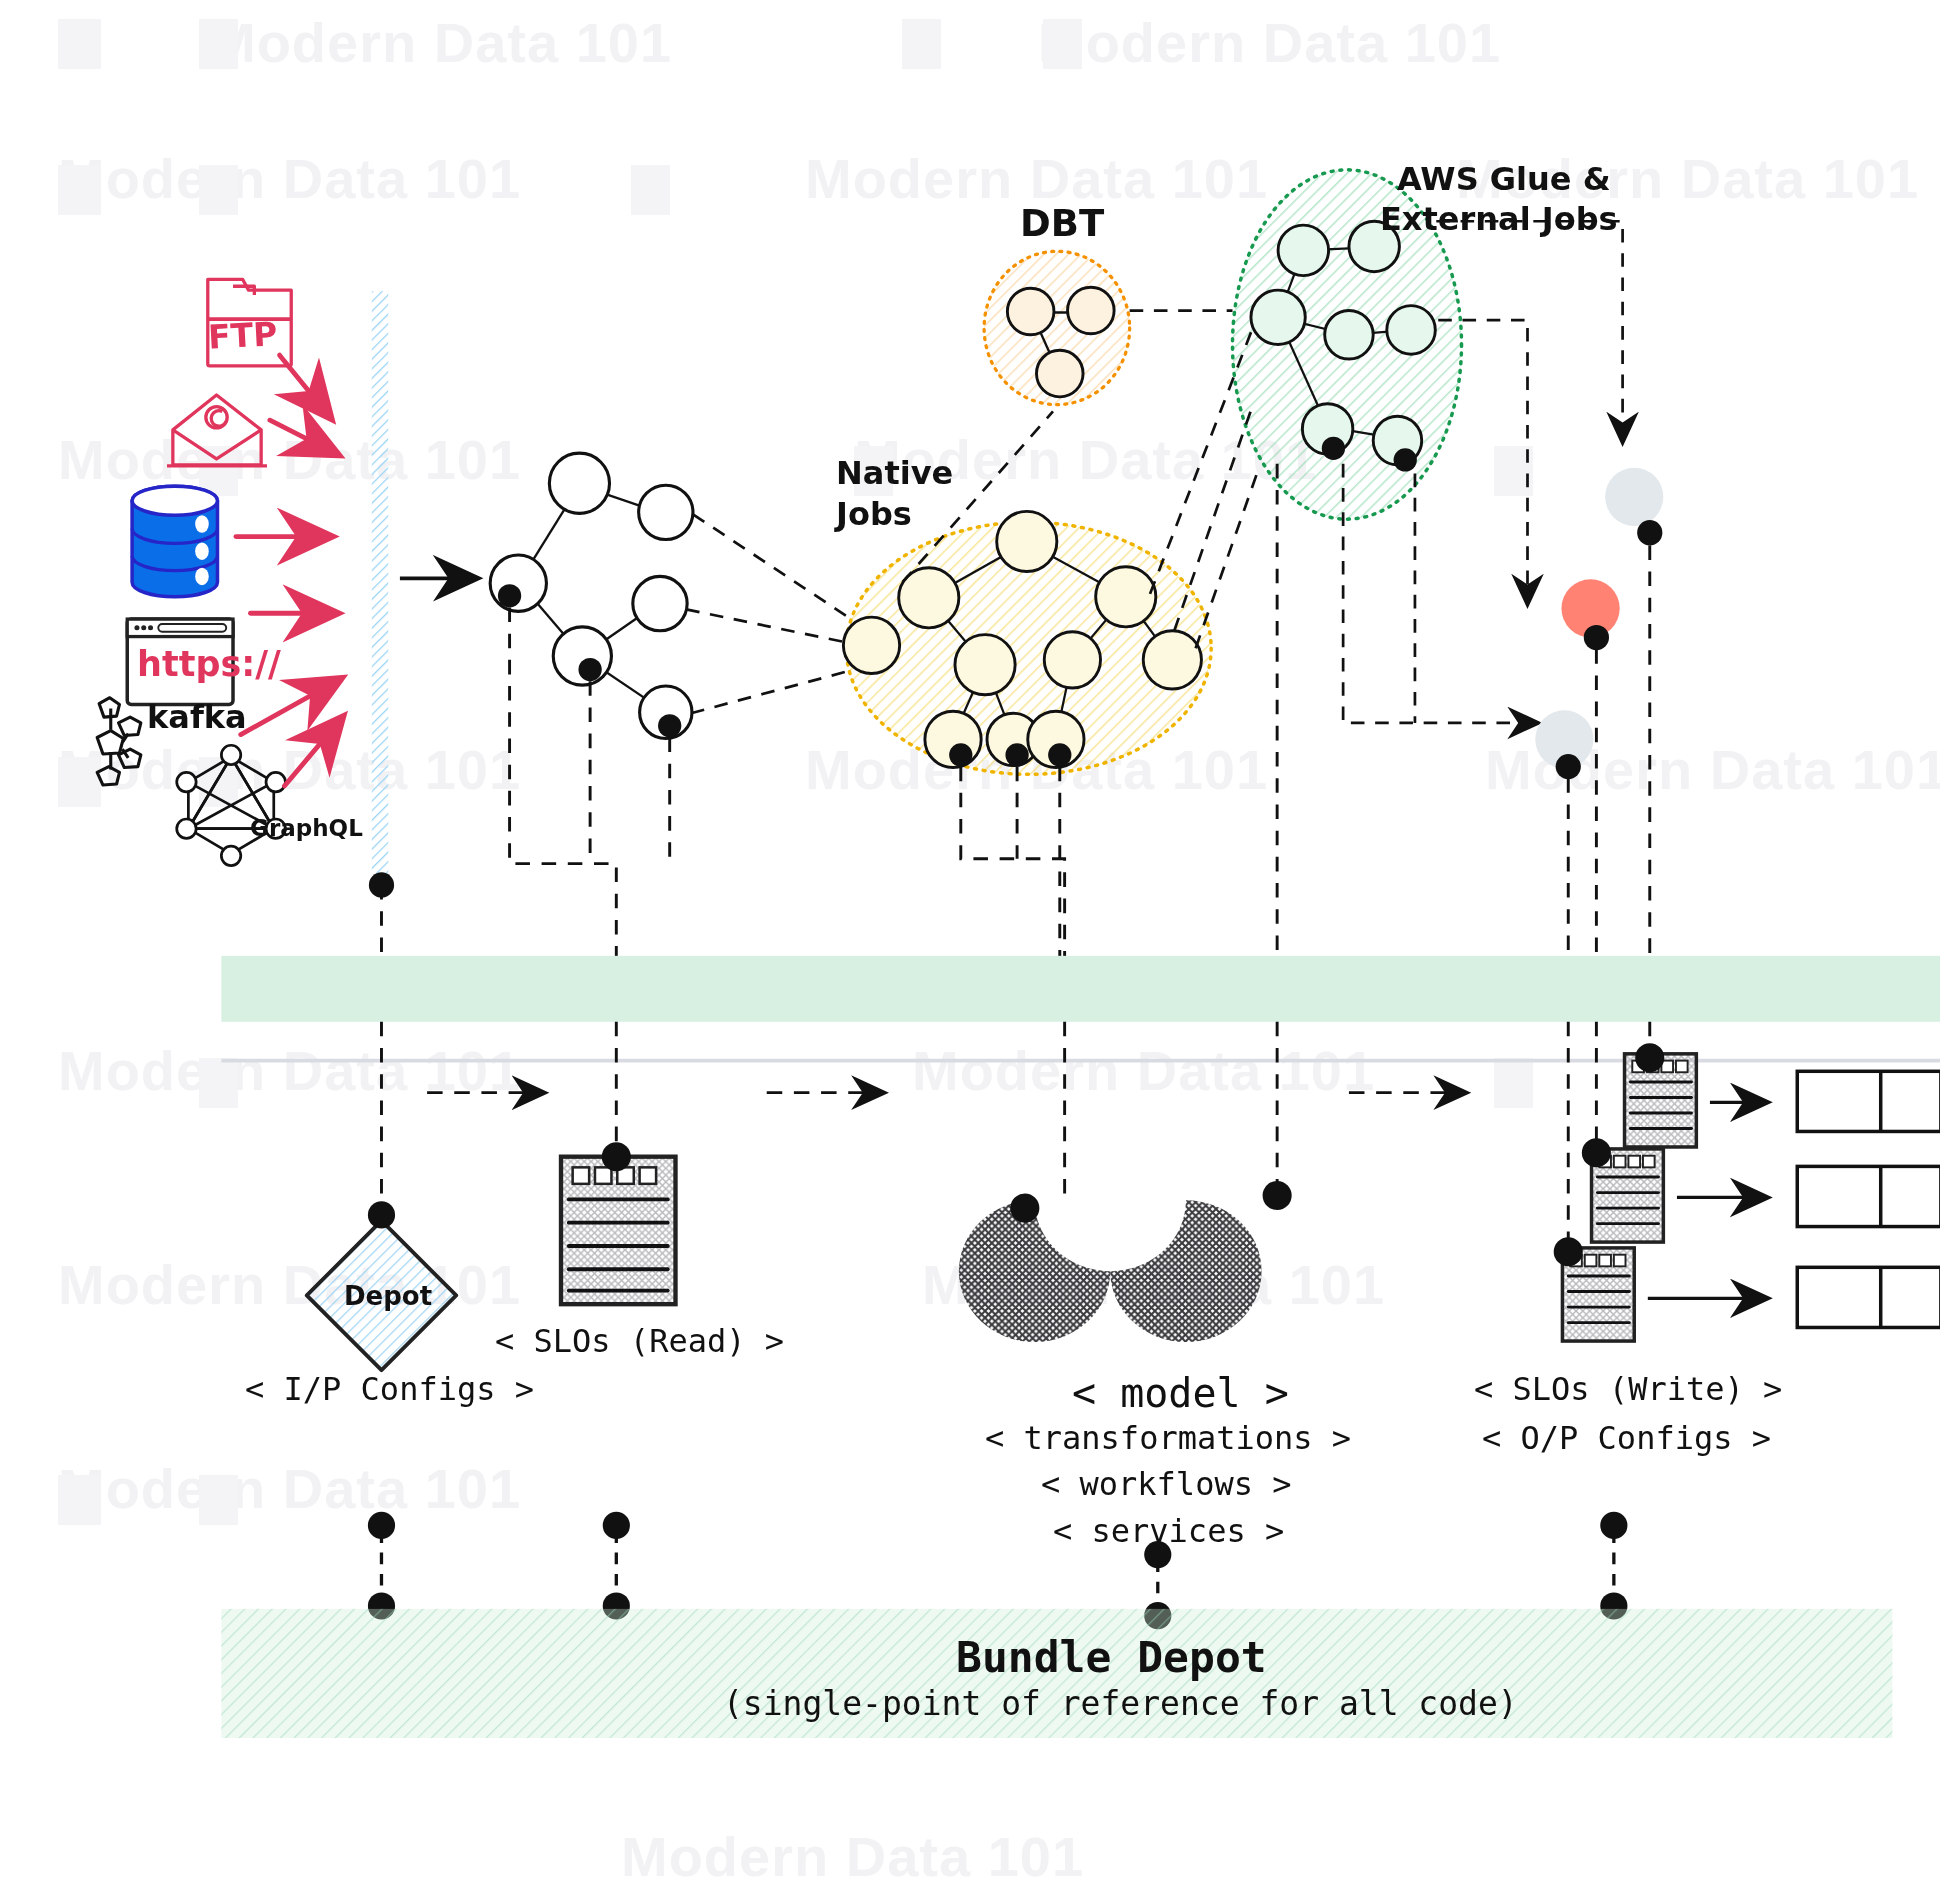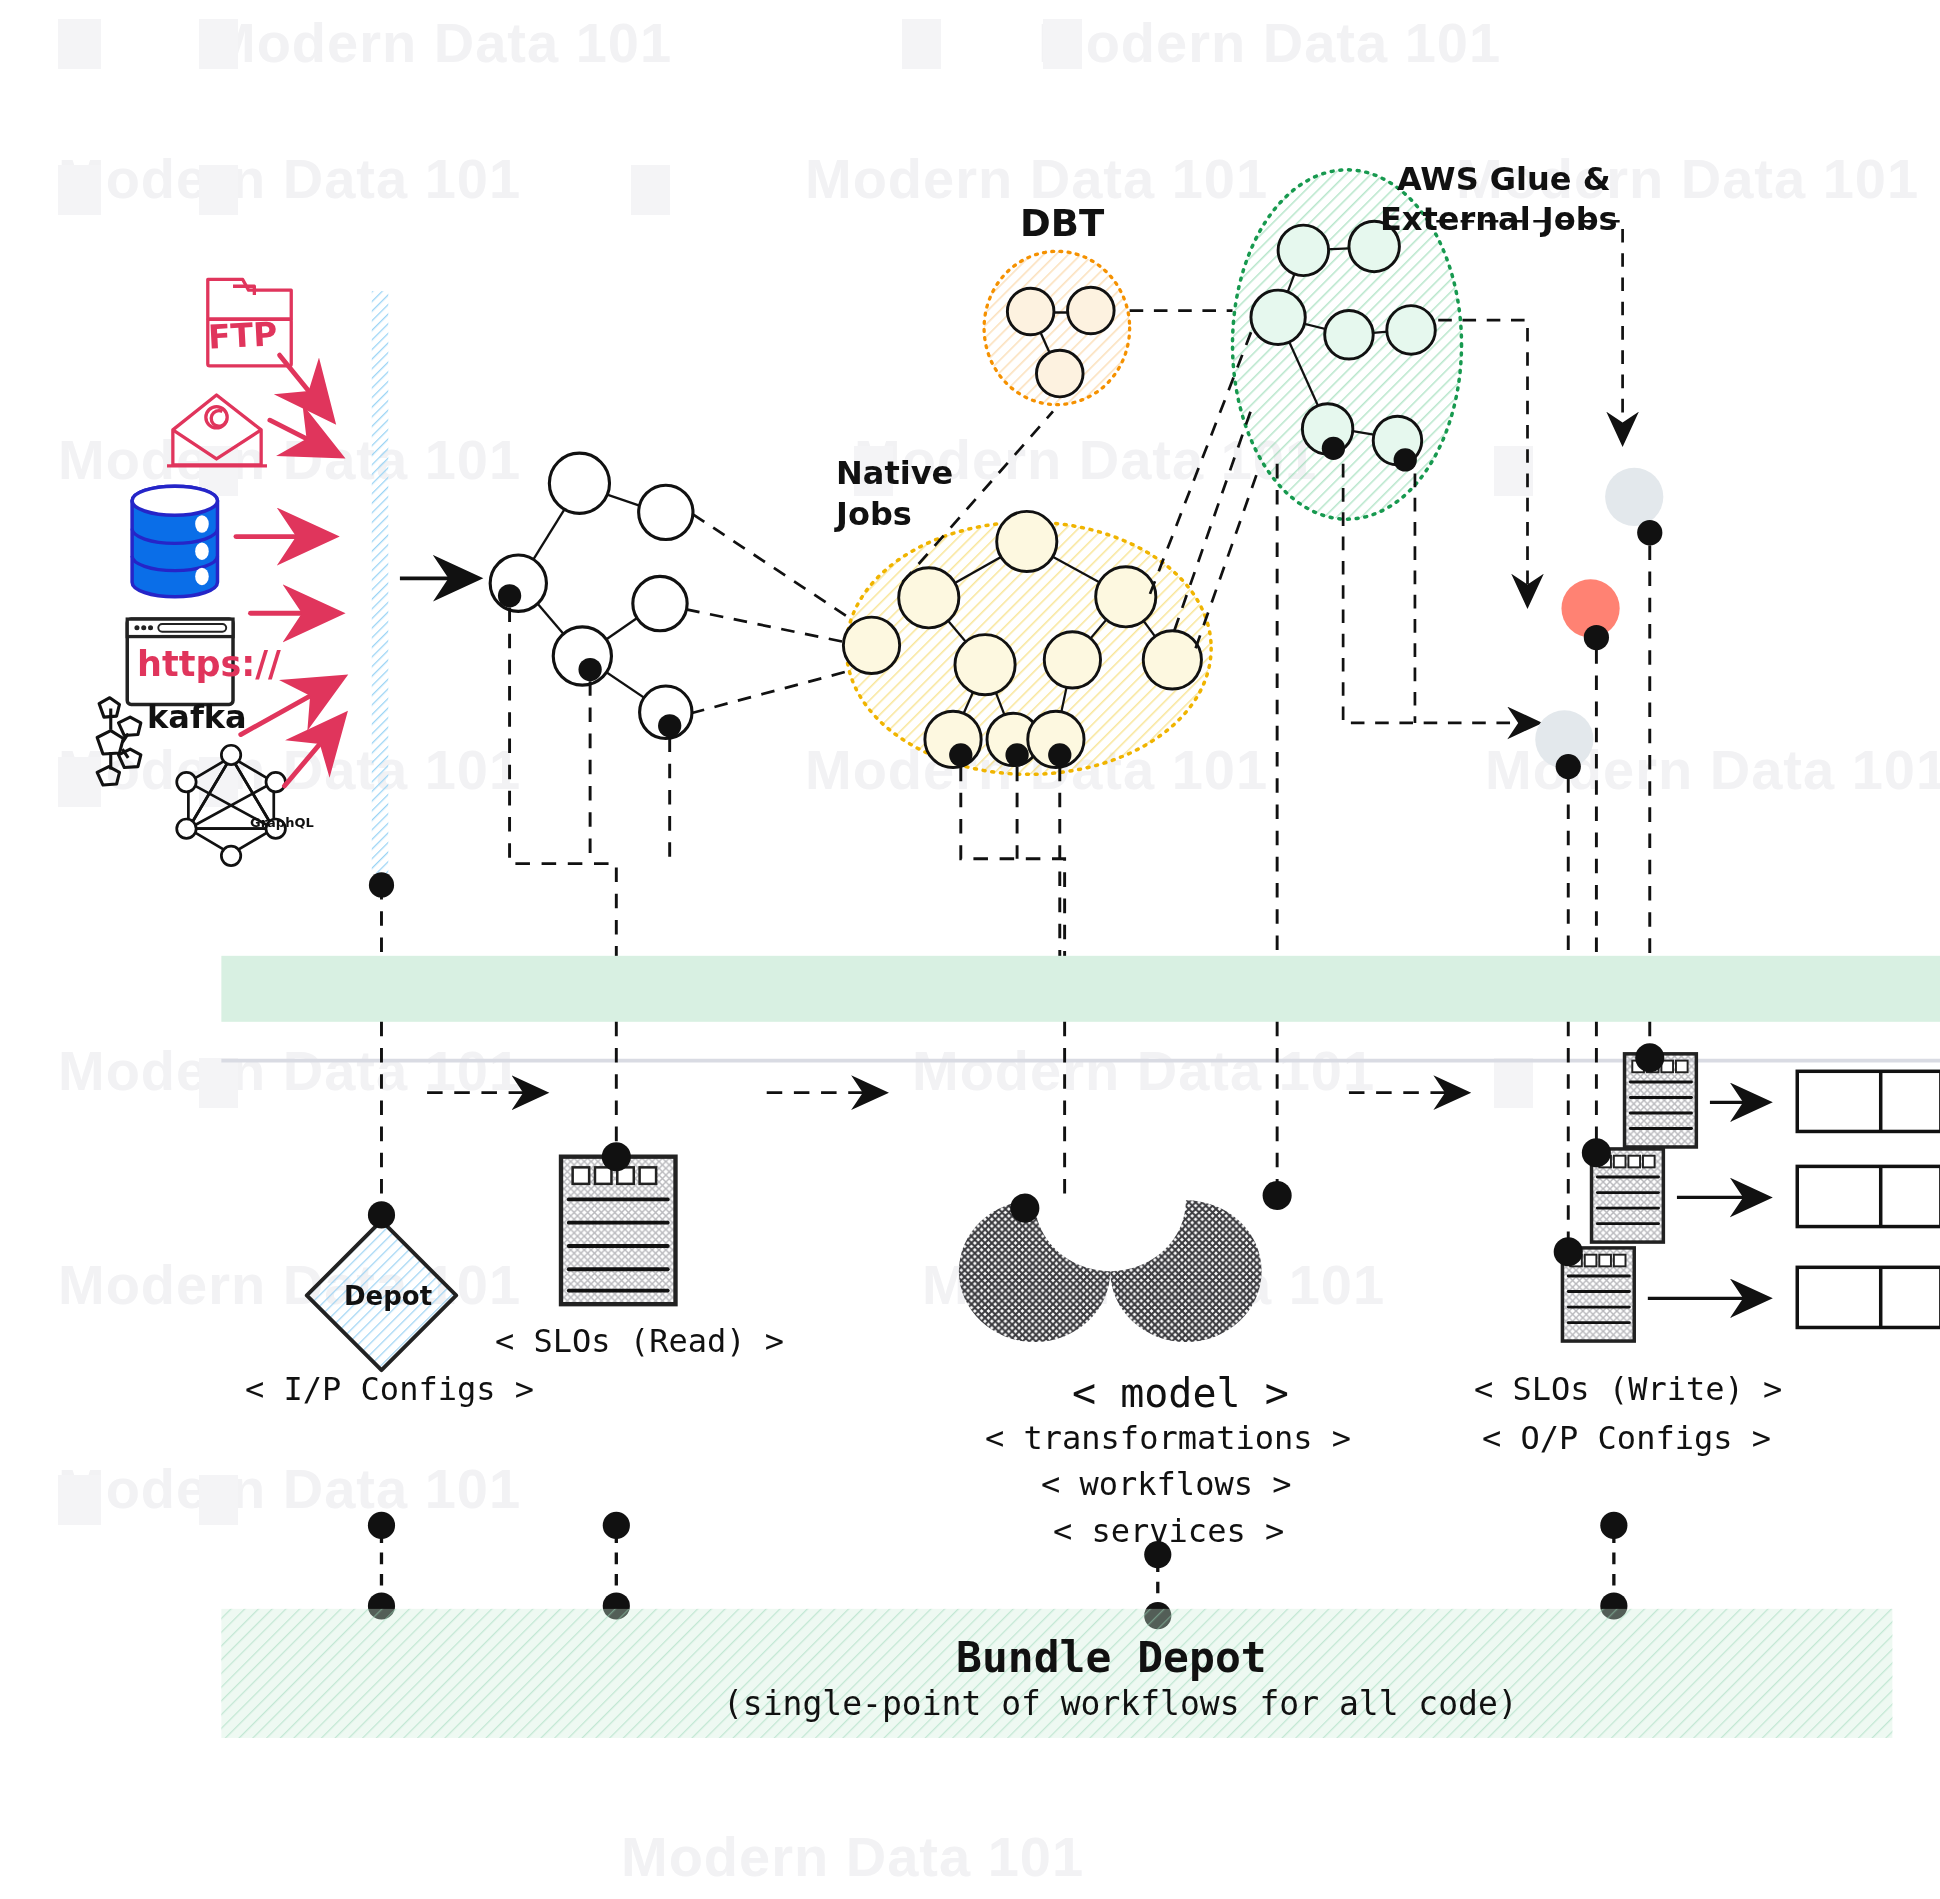--- a/index.html
+++ b/index.html
@@ -391,21 +391,21 @@
     <rect x="228" y="1658" width="1722" height="133" fill="url(#hatchBundle)" fill-opacity="0.5"></rect>
     <rect x="228" y="1658" width="1722" height="133" fill="#cdeedb" fill-opacity="0.35"></rect>
   </svg>
 
   <div class="lbl hand" style="left:208px;top:316px;font-size:33px;color:#e0355c;transform:rotate(-3deg);">FTP</div>
 
   <div class="lbl hand" style="left:137px;top:644px;font-size:35px;color:#e0355c;">https://</div>
 
   <div class="lbl hand" style="left:147px;top:698px;font-size:32px;color:#111;">kafka</div>
 
-  <div class="lbl hand" style="left:250px;top:815px;font-size:13px;color:#111;text-align:right;">GraphQL</div>
+  <div class="lbl hand" style="left:250px;top:815px;font-size:23px;color:#111;text-align:right;">GraphQL</div>
 
   <div class="lbl hand" style="left:1020px;top:202px;font-size:37px;">DBT</div>
 
   <div class="lbl hand" style="left:1397px;top:160px;font-size:32px;">AWS Glue &amp;</div>
   <div class="lbl hand" style="left:1380px;top:200px;font-size:32px;">External Jobs</div>
 
   <div class="lbl hand" style="left:836px;top:454px;font-size:32px;">Native</div>
   <div class="lbl hand" style="left:836px;top:495px;font-size:32px;">Jobs</div>
 
 
@@ -418,16 +418,16 @@
 
   <div class="lbl mono" style="left:1072px;top:1370px;font-size:40px;">&lt; model &gt;</div>
   <div class="lbl mono" style="left:985px;top:1419px;font-size:32px;">&lt; transformations &gt;</div>
   <div class="lbl mono" style="left:1041px;top:1465px;font-size:32px;text-align:right;">&lt; workflows &gt;</div>
   <div class="lbl mono" style="left:1053px;top:1512px;font-size:32px;">&lt; services &gt;</div>
 
   <div class="lbl mono" style="left:1474px;top:1370px;font-size:32px;">&lt; SLOs (Write) &gt;</div>
   <div class="lbl mono" style="left:1482px;top:1419px;font-size:32px;">&lt; O/P Configs &gt;</div>
 
   <div class="lbl mono" style="left:956px;top:1632px;font-size:43px;font-weight:700;">Bundle Depot</div>
-  <div class="lbl mono" style="left:723px;top:1684px;font-size:33px;">(single-point of workflows for all code)</div>
+  <div class="lbl mono" style="left:723px;top:1684px;font-size:33px;">(single-point of reference for all code)</div>
 
 </div>
 
 
 </body></html>

